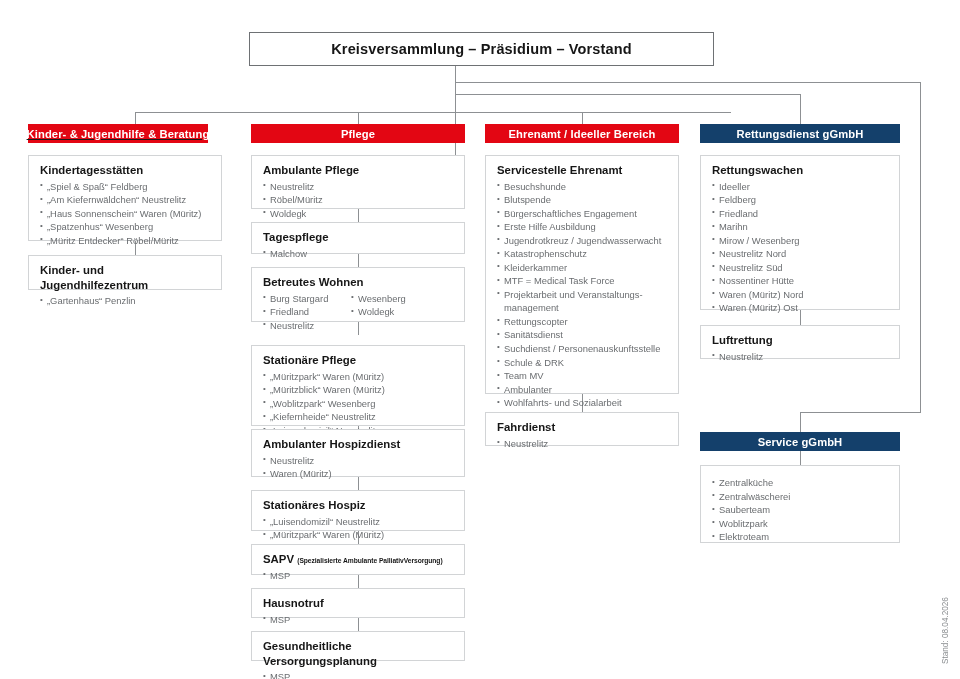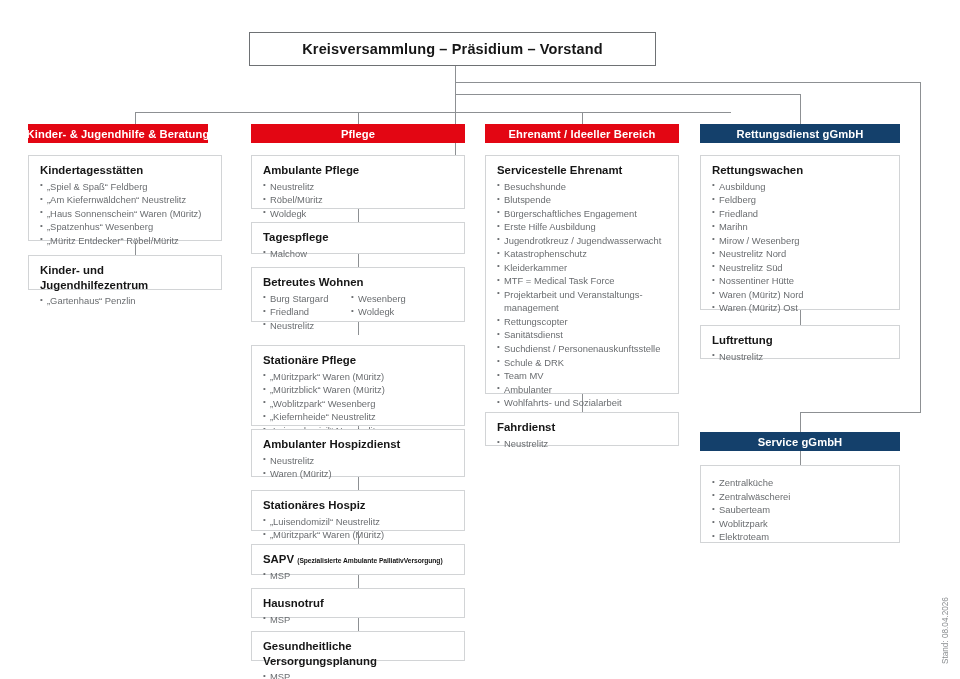--- a/index.html
+++ b/index.html
@@ -149,25 +149,25 @@
   <div class="ln ln-v" style="left:358px; top:531px; height:13px;"></div>
   <div class="ln ln-v" style="left:358px; top:575px; height:13px;"></div>
   <div class="ln ln-v" style="left:358px; top:618px; height:13px;"></div>
 
   <div class="ln ln-v" style="left:582px; top:394px; height:18px;"></div>
 
   <div class="ln ln-v" style="left:800px; top:310px; height:15px;"></div>
 
   <div class="ln ln-v" style="left:800px; top:451px; height:14px;"></div>
 
-  <div class="root-box" style="left:249px; top:32px; width:407px; height:34px;">
+  <div class="root-box" style="left:249px; top:32px; width:465px; height:34px;">
     <span class="root-title">Kreisversammlung – Präsidium – Vorstand</span>
   </div>
 
-  <div class="col-head head-red" style="left:28px; top:124px; width:180px;">
+  <div class="col-head head-red" style="left:28px; top:124px; width:180px;text-decoration:underline;">
     <span>Kinder- &amp; Jugendhilfe &amp; Beratung</span>
   </div>
 
   <div class="card" style="left:28px; top:155px; width:194px; height:86px;">
     <div class="card-title">Kindertagesstätten</div>
     <ul class="items">
       <li>„Spiel &amp; Spaß“ Feldberg</li>
       <li>„Am Kiefernwäldchen“ Neustrelitz</li>
       <li>„Haus Sonnenschein“ Waren (Müritz)</li>
       <li>„Spatzenhus“ Wesenberg</li>
@@ -297,21 +297,21 @@
     </ul>
   </div>
 
   <div class="col-head head-navy" style="left:700px; top:124px; width:200px;">
     <span>Rettungsdienst gGmbH</span>
   </div>
 
   <div class="card" style="left:700px; top:155px; width:200px; height:155px;">
     <div class="card-title">Rettungswachen</div>
     <ul class="items">
-      <li>Ausbildung</li>
+      <li>Ideeller</li>
       <li>Feldberg</li>
       <li>Friedland</li>
       <li>Marihn</li>
       <li>Mirow / Wesenberg</li>
       <li>Neustrelitz Nord</li>
       <li>Neustrelitz Süd</li>
       <li>Nossentiner Hütte</li>
       <li>Waren (Müritz) Nord</li>
       <li>Waren (Müritz) Ost</li>
     </ul>

